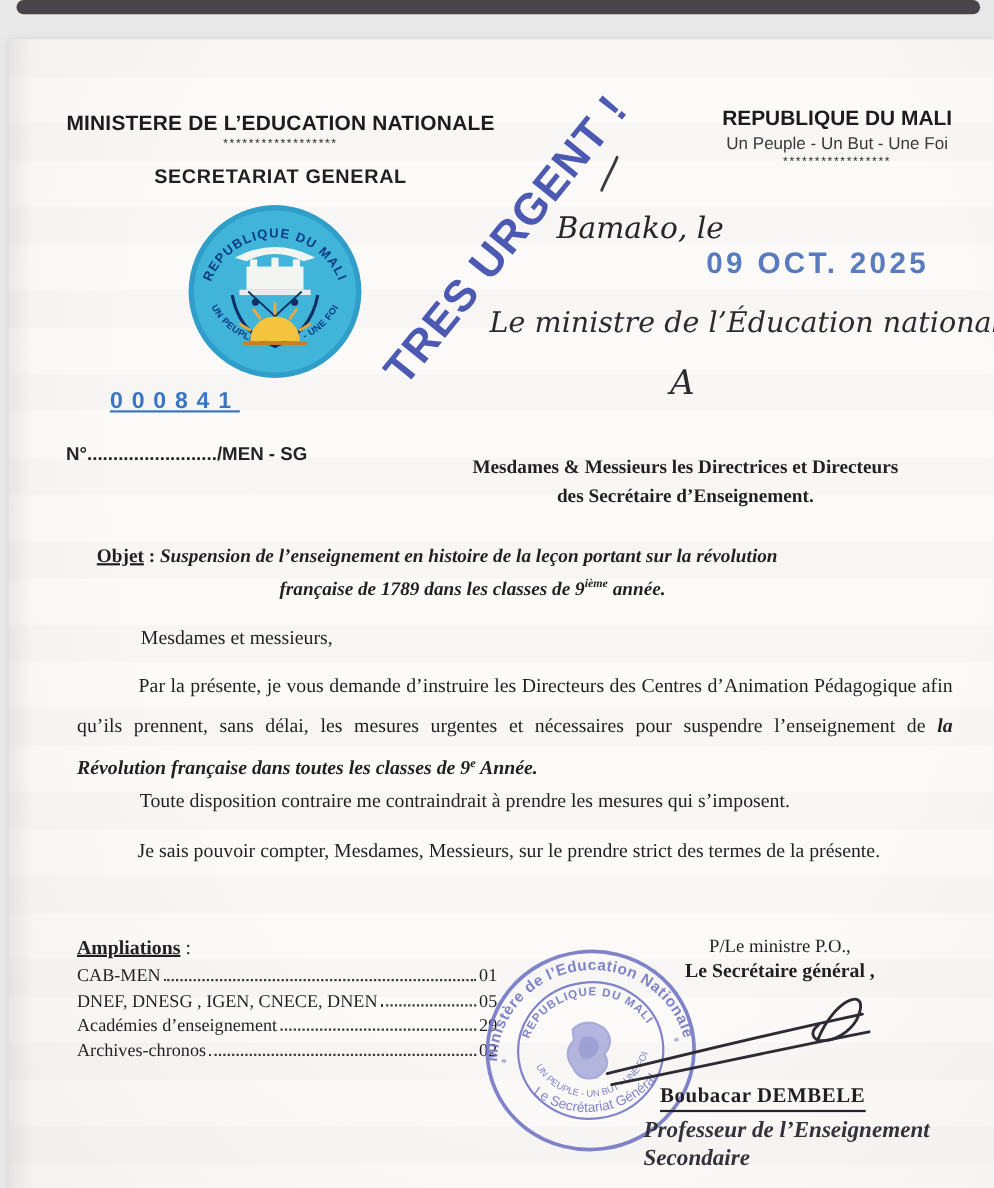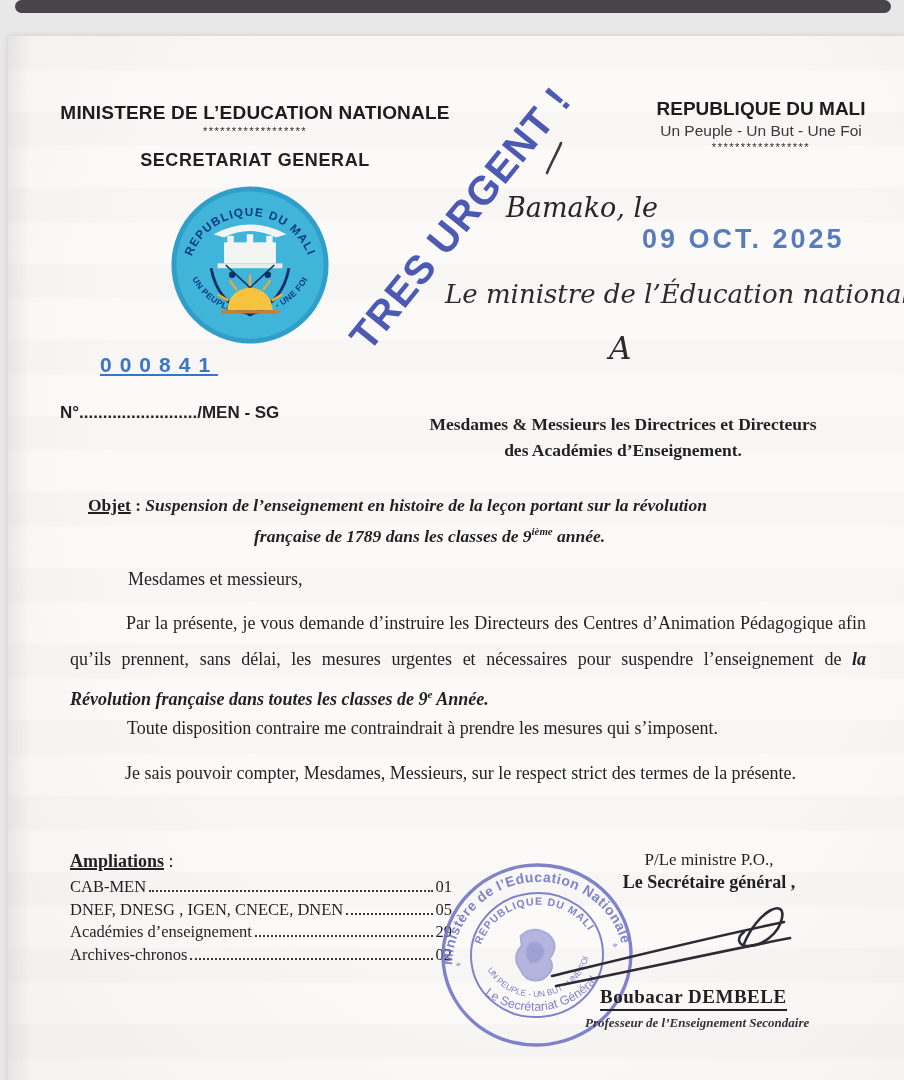--- a/index.html
+++ b/index.html
@@ -71,21 +71,21 @@
   .ampl{left:62px;top:815px;width:382px;}
   .ampl-title{font-size:18px;}
   .ampl-title .t{font-weight:bold;text-decoration:underline;text-decoration-thickness:2px;}
   .ampl-rows{margin-top:4px;font-size:16.5px;}
   .ampl-row{display:flex;align-items:baseline;line-height:22.5px;}
   .leader{flex:1;border-bottom:2.2px dotted #3a393b;margin:0 3px 4px 3px;min-width:20px;}
   .sig-head{left:583px;top:812px;width:236px;font-size:17px;line-height:23px;}
   .sig-head .l2{font-weight:bold;font-size:18px;}
   .sig-name{left:592px;top:950px;font-size:19px;font-weight:bold;letter-spacing:0.5px;
     border-bottom:2.4px solid #232225;padding-bottom:1px;}
-  .sig-title{left:577px;top:979px;font-size:13px;font-weight:bold;color:#33323a;}
+  .sig-title{left:577px;top:979px;font-size:21px;font-weight:bold;color:#33323a;}
   .inkstamp{left:423px;top:820px;width:212px;height:198px;transform:rotate(-7deg);opacity:.85;}
   .signature{left:540px;top:852px;width:268px;height:102px;}
   .tickmark{left:533px;top:103px;width:26px;height:40px;}
 </style>
 </head>
 <body>
 
 <div class="topbar"></div>
 
 <div class="paper">
@@ -158,40 +158,40 @@
   <div class="abs datestamp sans">09 OCT. 2025</div>
 
   <div class="abs minister-line script">Le ministre de l’Éducation nationale</div>
   <div class="abs to-letter script">A</div>
 
   <div class="abs refstamp sans">000841</div>
   <div class="abs refline sans"><span>N°</span><span>.........................</span><span>/MEN - SG</span></div>
 
   <div class="abs addressee center b serif">
     <div>Mesdames &amp; Messieurs les Directrices et Directeurs</div>
-    <div>des Académies d’Enseignement.</div>
+    <div>des Secrétaire d’Enseignement.</div>
   </div>
 
   <div class="abs objet serif">
     <div>
       <span class="objet-label">Objet</span><span class="b"> : </span><span class="b i">Suspension de l’enseignement en histoire de la leçon portant sur la révolution</span>
     </div>
     <div class="objet-line2 b i">
       <span>française de 1789 dans les classes de 9</span><span class="sup">ième</span><span> année.</span>
     </div>
   </div>
 
   <div class="abs saluts serif">Mesdames et messieurs,</div>
 
   <div class="abs para1 serif">
     <span>Par la présente, je vous demande d’instruire les Directeurs des Centres d’Animation Pédagogique afin qu’ils prennent, sans délai, les mesures urgentes et nécessaires pour suspendre l’enseignement de </span><span class="b i"><span>la Révolution française dans toutes les classes de 9</span><span class="sup">e</span><span> Année.</span></span>
   </div>
 
   <div class="abs para2 serif">Toute disposition contraire me contraindrait à prendre les mesures qui s’imposent.</div>
-  <div class="abs para3 serif">Je sais pouvoir compter, Mesdames, Messieurs, sur le respect strict des termes de la présente.</div>
+  <div class="abs para3 serif">Je sais pouvoir compter, Mesdames, Messieurs, sur le prendre strict des termes de la présente.</div>
 
   <div class="abs ampl serif">
     <div class="ampl-title"><span class="t">Ampliations</span><span> :</span></div>
     <div class="ampl-rows">
       <div class="ampl-row">
         <span>CAB-MEN</span>
           <span class="leader"></span>
           <span>01</span>
       </div>
       <div class="ampl-row">

